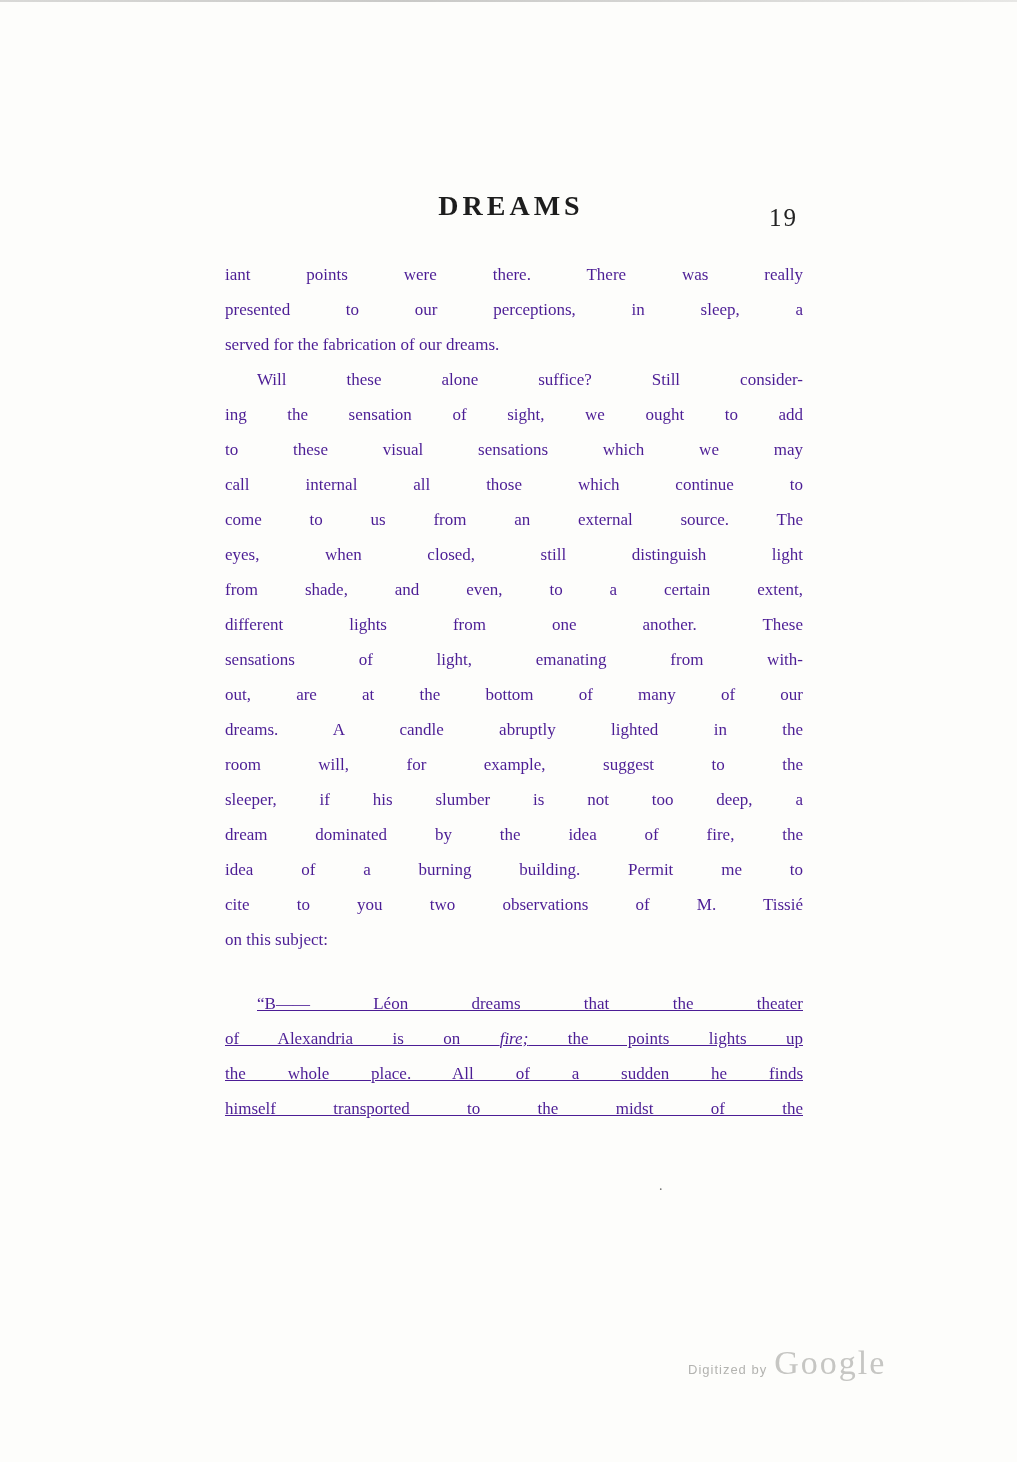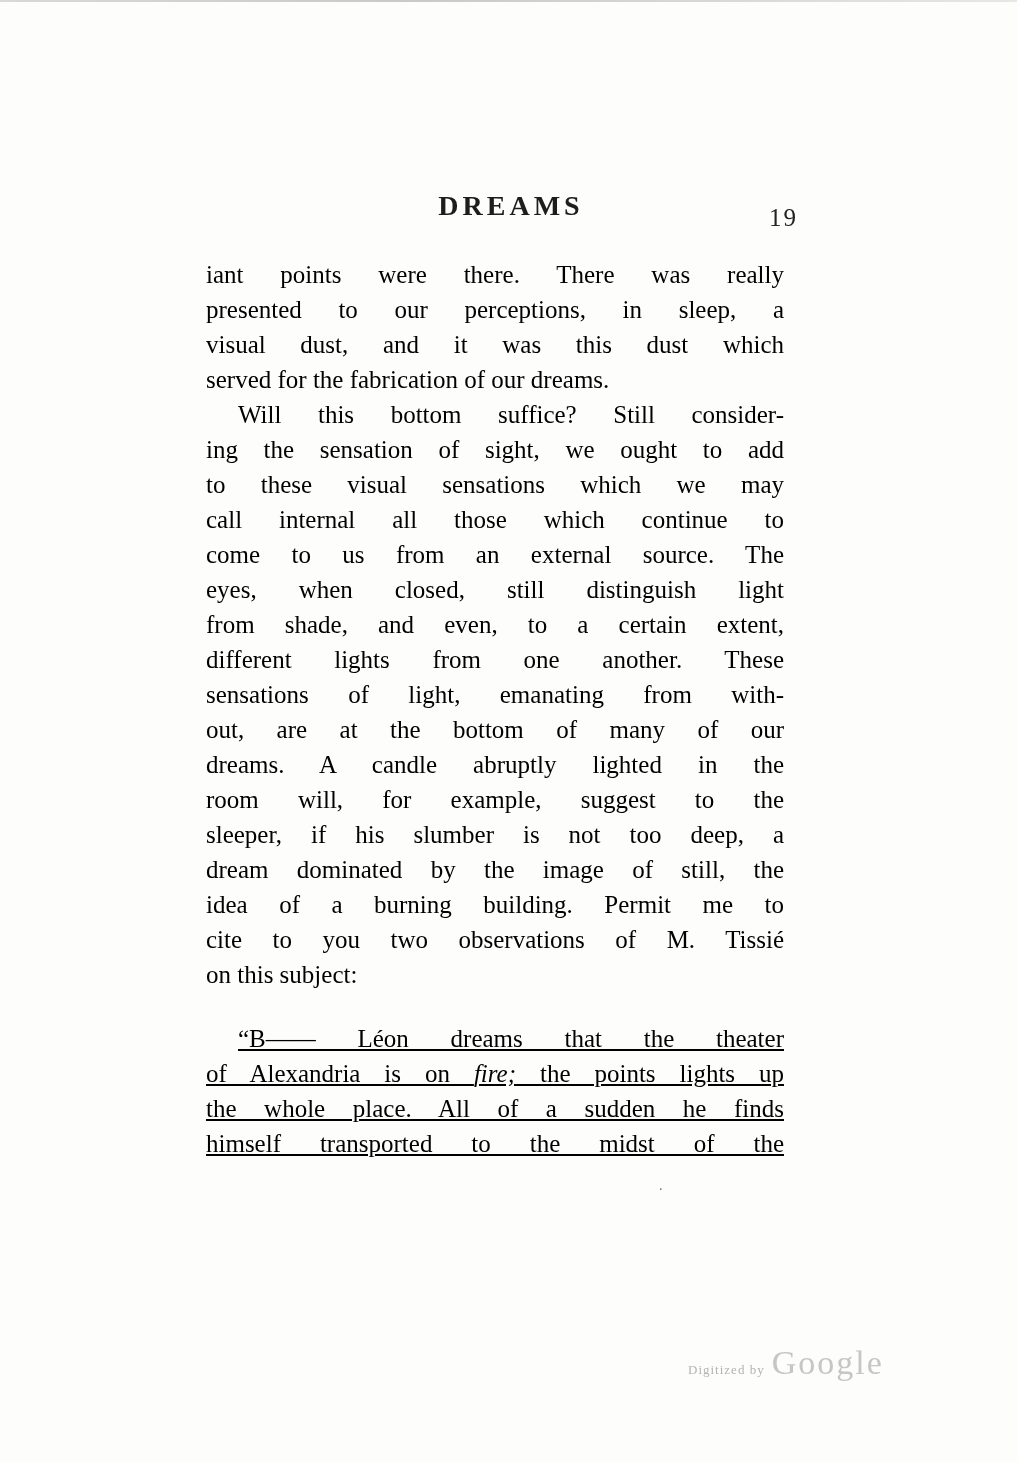--- a/index.html
+++ b/index.html
@@ -27,40 +27,40 @@
     font-weight: bold;
     letter-spacing: 4px;
     color: #1d1d1d;
   }
   .page-number {
     position: absolute; right: 2px; top: 4px;
     font-size: 25px; color: #222; letter-spacing: 2px; margin-top: 10px;
   }
 
   .text-block {
-    position: absolute; left: 206px; top: 257px; width: 578px;
-    font-size: 25px; line-height: 35px; color: #000000;
+    position: absolute; left: 225px; top: 257px; width: 578px;
+    font-size: 17px; line-height: 35px; color: #4c1d95;
   }
   .line { text-align: justify; text-align-last: justify; }
   .line.no-justify { text-align-last: left; }
   .line.indent { text-indent: 32px; }
   .paragraph.gap { margin-top: 29px; text-decoration: underline; }
   .italic { font-style: italic; }
 
   .stray-mark {
     position: absolute; left: 659px; top: 1178px;
     font-size: 14px; color: #6f6f6f;
   }
 
   .watermark {
     position: absolute; left: 688px; top: 1344px;
     display: flex; align-items: baseline; gap: 7px;
   }
   .wm-prefix {
-    font-family: Liberation Serif, serif;
+    font-family: Liberation Sans, sans-serif;
     font-size: 13px; color: #b3b3b0; letter-spacing: 1px;
   }
   .wm-logo {
     font-size: 34px; color: #c6c6c3; letter-spacing: 2px; text-align: right;
   }
 </style>
 </head>
 <body>
 
 <div class="page">
@@ -68,38 +68,37 @@
 
   <header class="page-header">
     <div class="running-title">DREAMS</div>
     <div class="page-number">19</div>
   </header>
 
   <main class="text-block">
       <div class="paragraph">
         <div class="line">iant points were there. There was really</div>
         <div class="line">presented to our perceptions, in sleep, a</div>
-        <div class="line">visual dust, and it was this dust which</div>
         <div class="line no-justify">served for the fabrication of our dreams.</div>
       </div>
       <div class="paragraph">
-        <div class="line indent">Will this bottom suffice? Still consider-</div>
+        <div class="line indent">Will these alone suffice? Still consider-</div>
         <div class="line">ing the sensation of sight, we ought to add</div>
         <div class="line">to these visual sensations which we may</div>
         <div class="line">call internal all those which continue to</div>
         <div class="line">come to us from an external source. The</div>
         <div class="line">eyes, when closed, still distinguish light</div>
         <div class="line">from shade, and even, to a certain extent,</div>
         <div class="line">different lights from one another. These</div>
         <div class="line">sensations of light, emanating from with-</div>
         <div class="line">out, are at the bottom of many of our</div>
         <div class="line">dreams. A candle abruptly lighted in the</div>
         <div class="line">room will, for example, suggest to the</div>
         <div class="line">sleeper, if his slumber is not too deep, a</div>
-        <div class="line">dream dominated by the image of still, the</div>
+        <div class="line">dream dominated by the idea of fire, the</div>
         <div class="line">idea of a burning building. Permit me to</div>
         <div class="line">cite to you two observations of M. Tissié</div>
         <div class="line no-justify">on this subject:</div>
       </div>
       <div class="paragraph gap">
         <div class="line indent">“B—— Léon dreams that the theater</div>
         <div class="line"><span>of Alexandria is on </span><span class="italic">fire;</span><span> the points lights up</span></div>
         <div class="line">the whole place. All of a sudden he finds</div>
         <div class="line">himself transported to the midst of the</div>
       </div>

